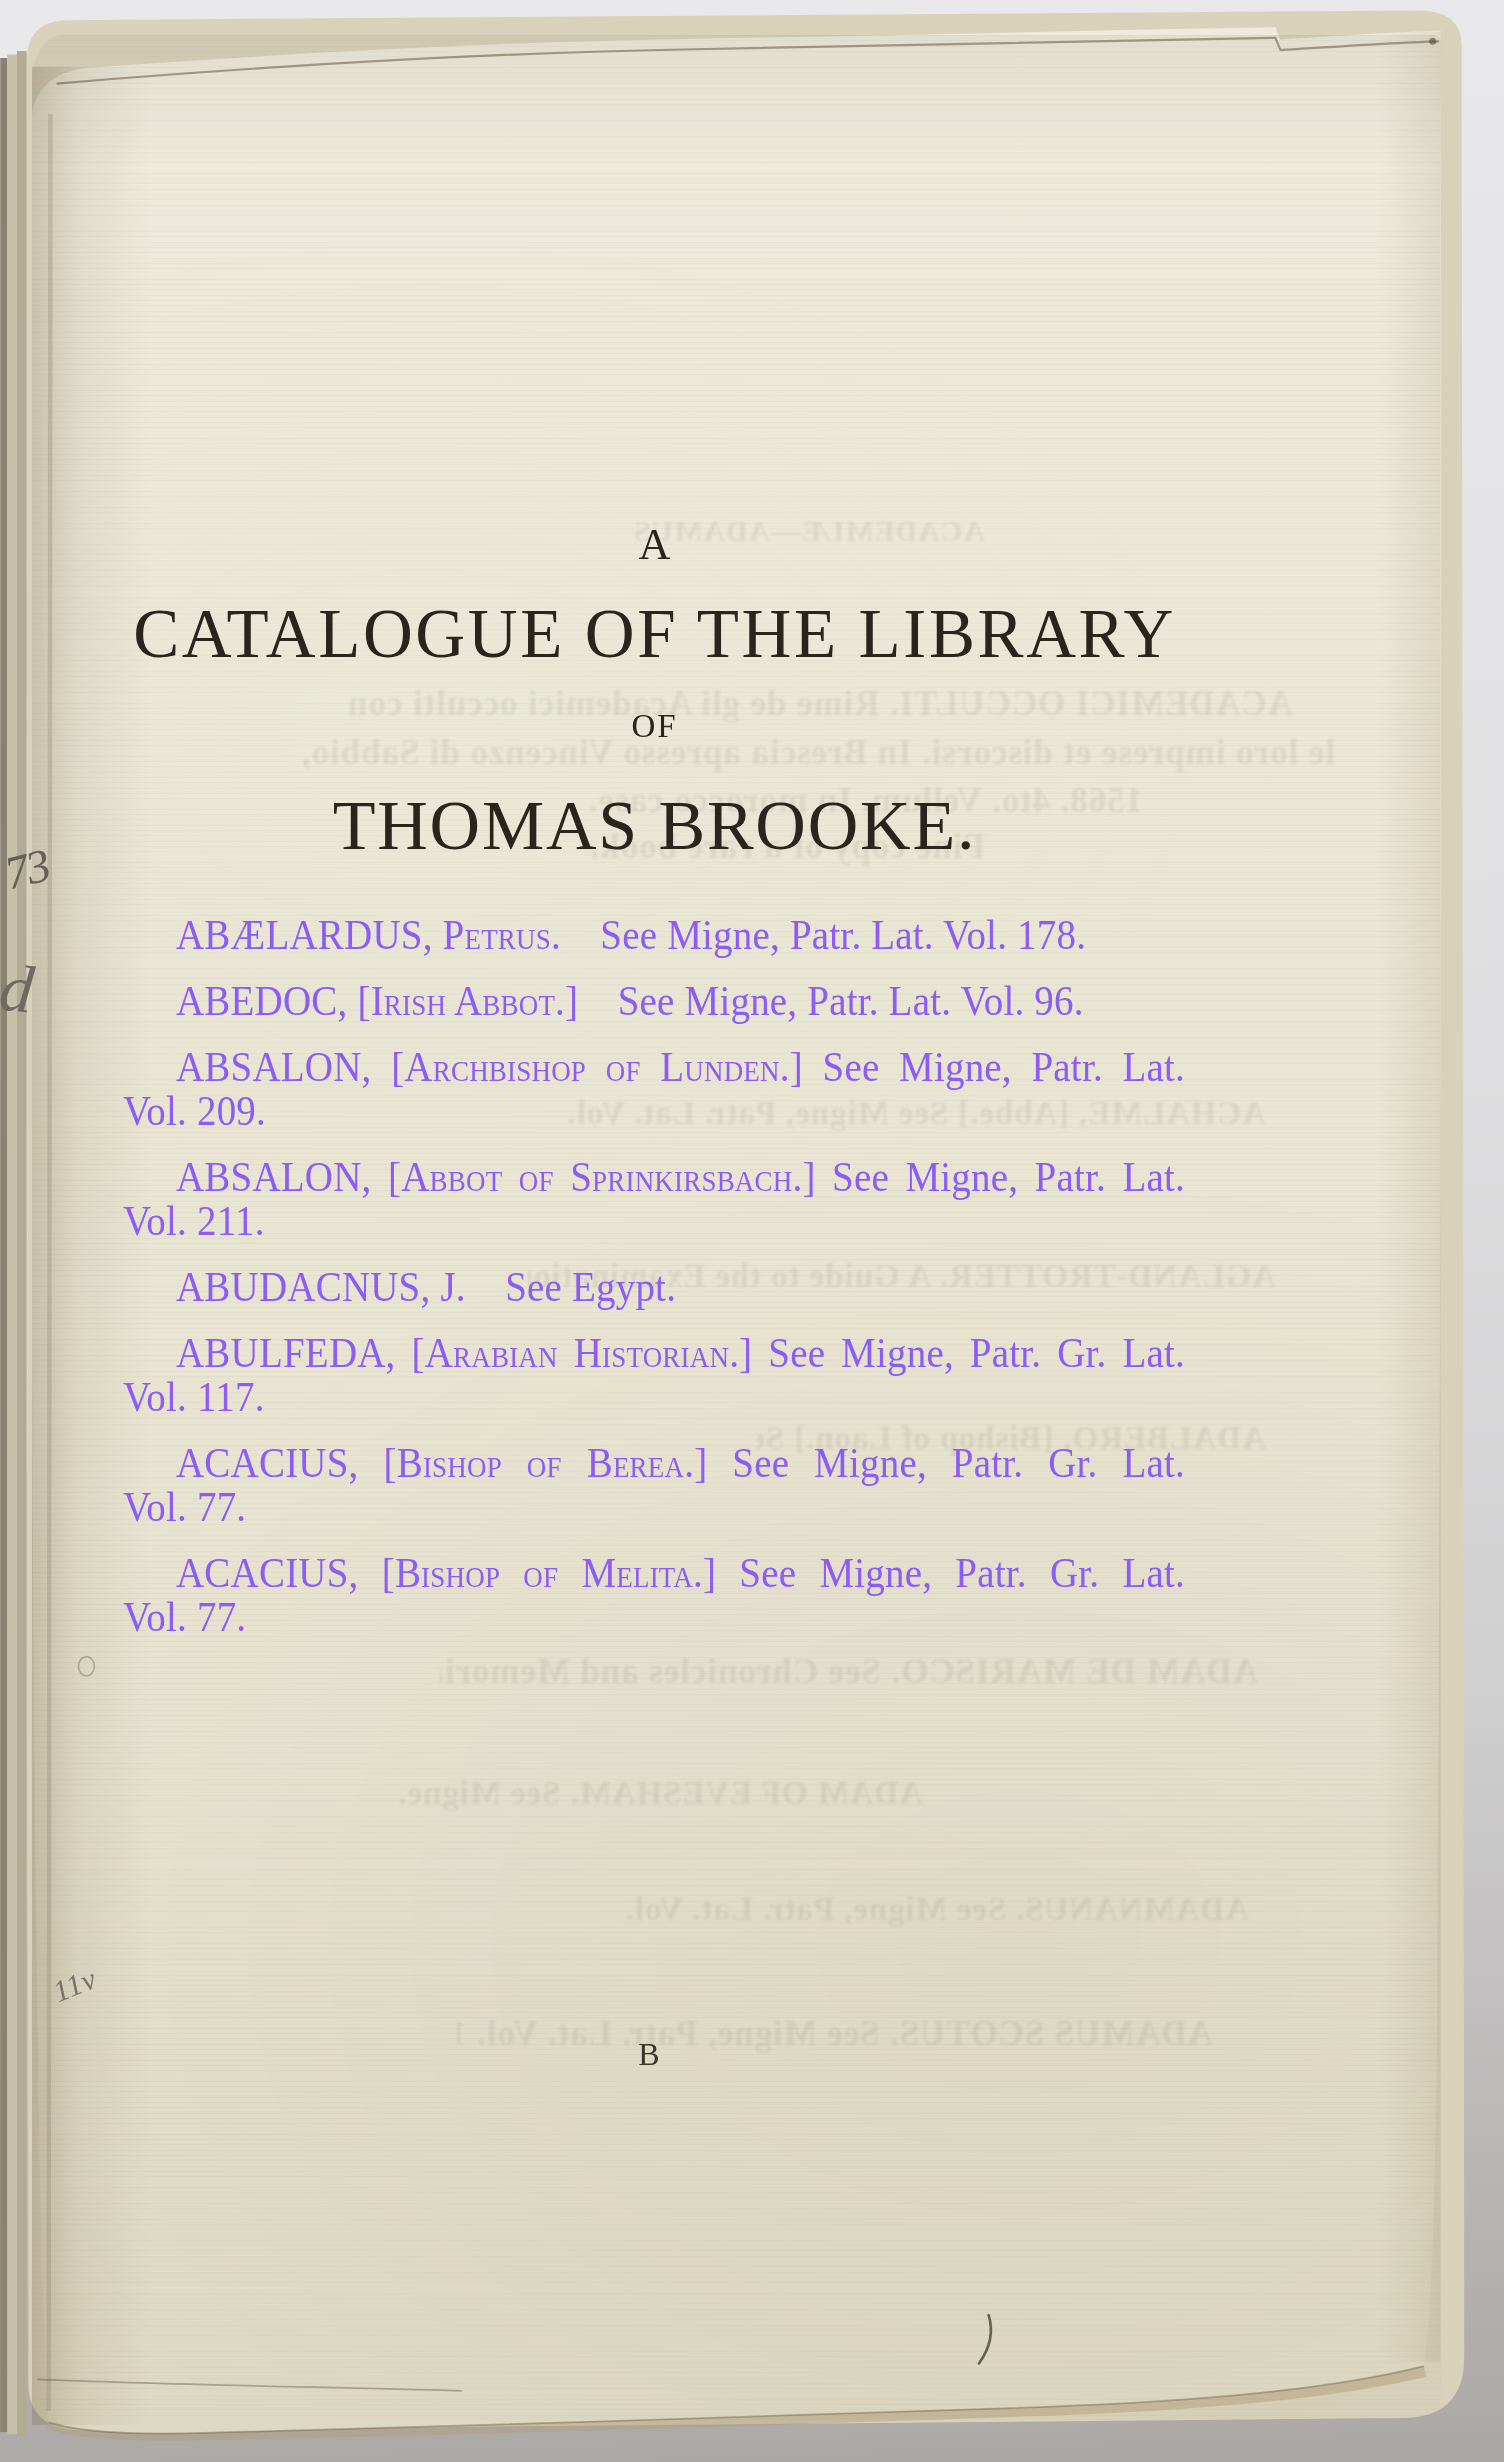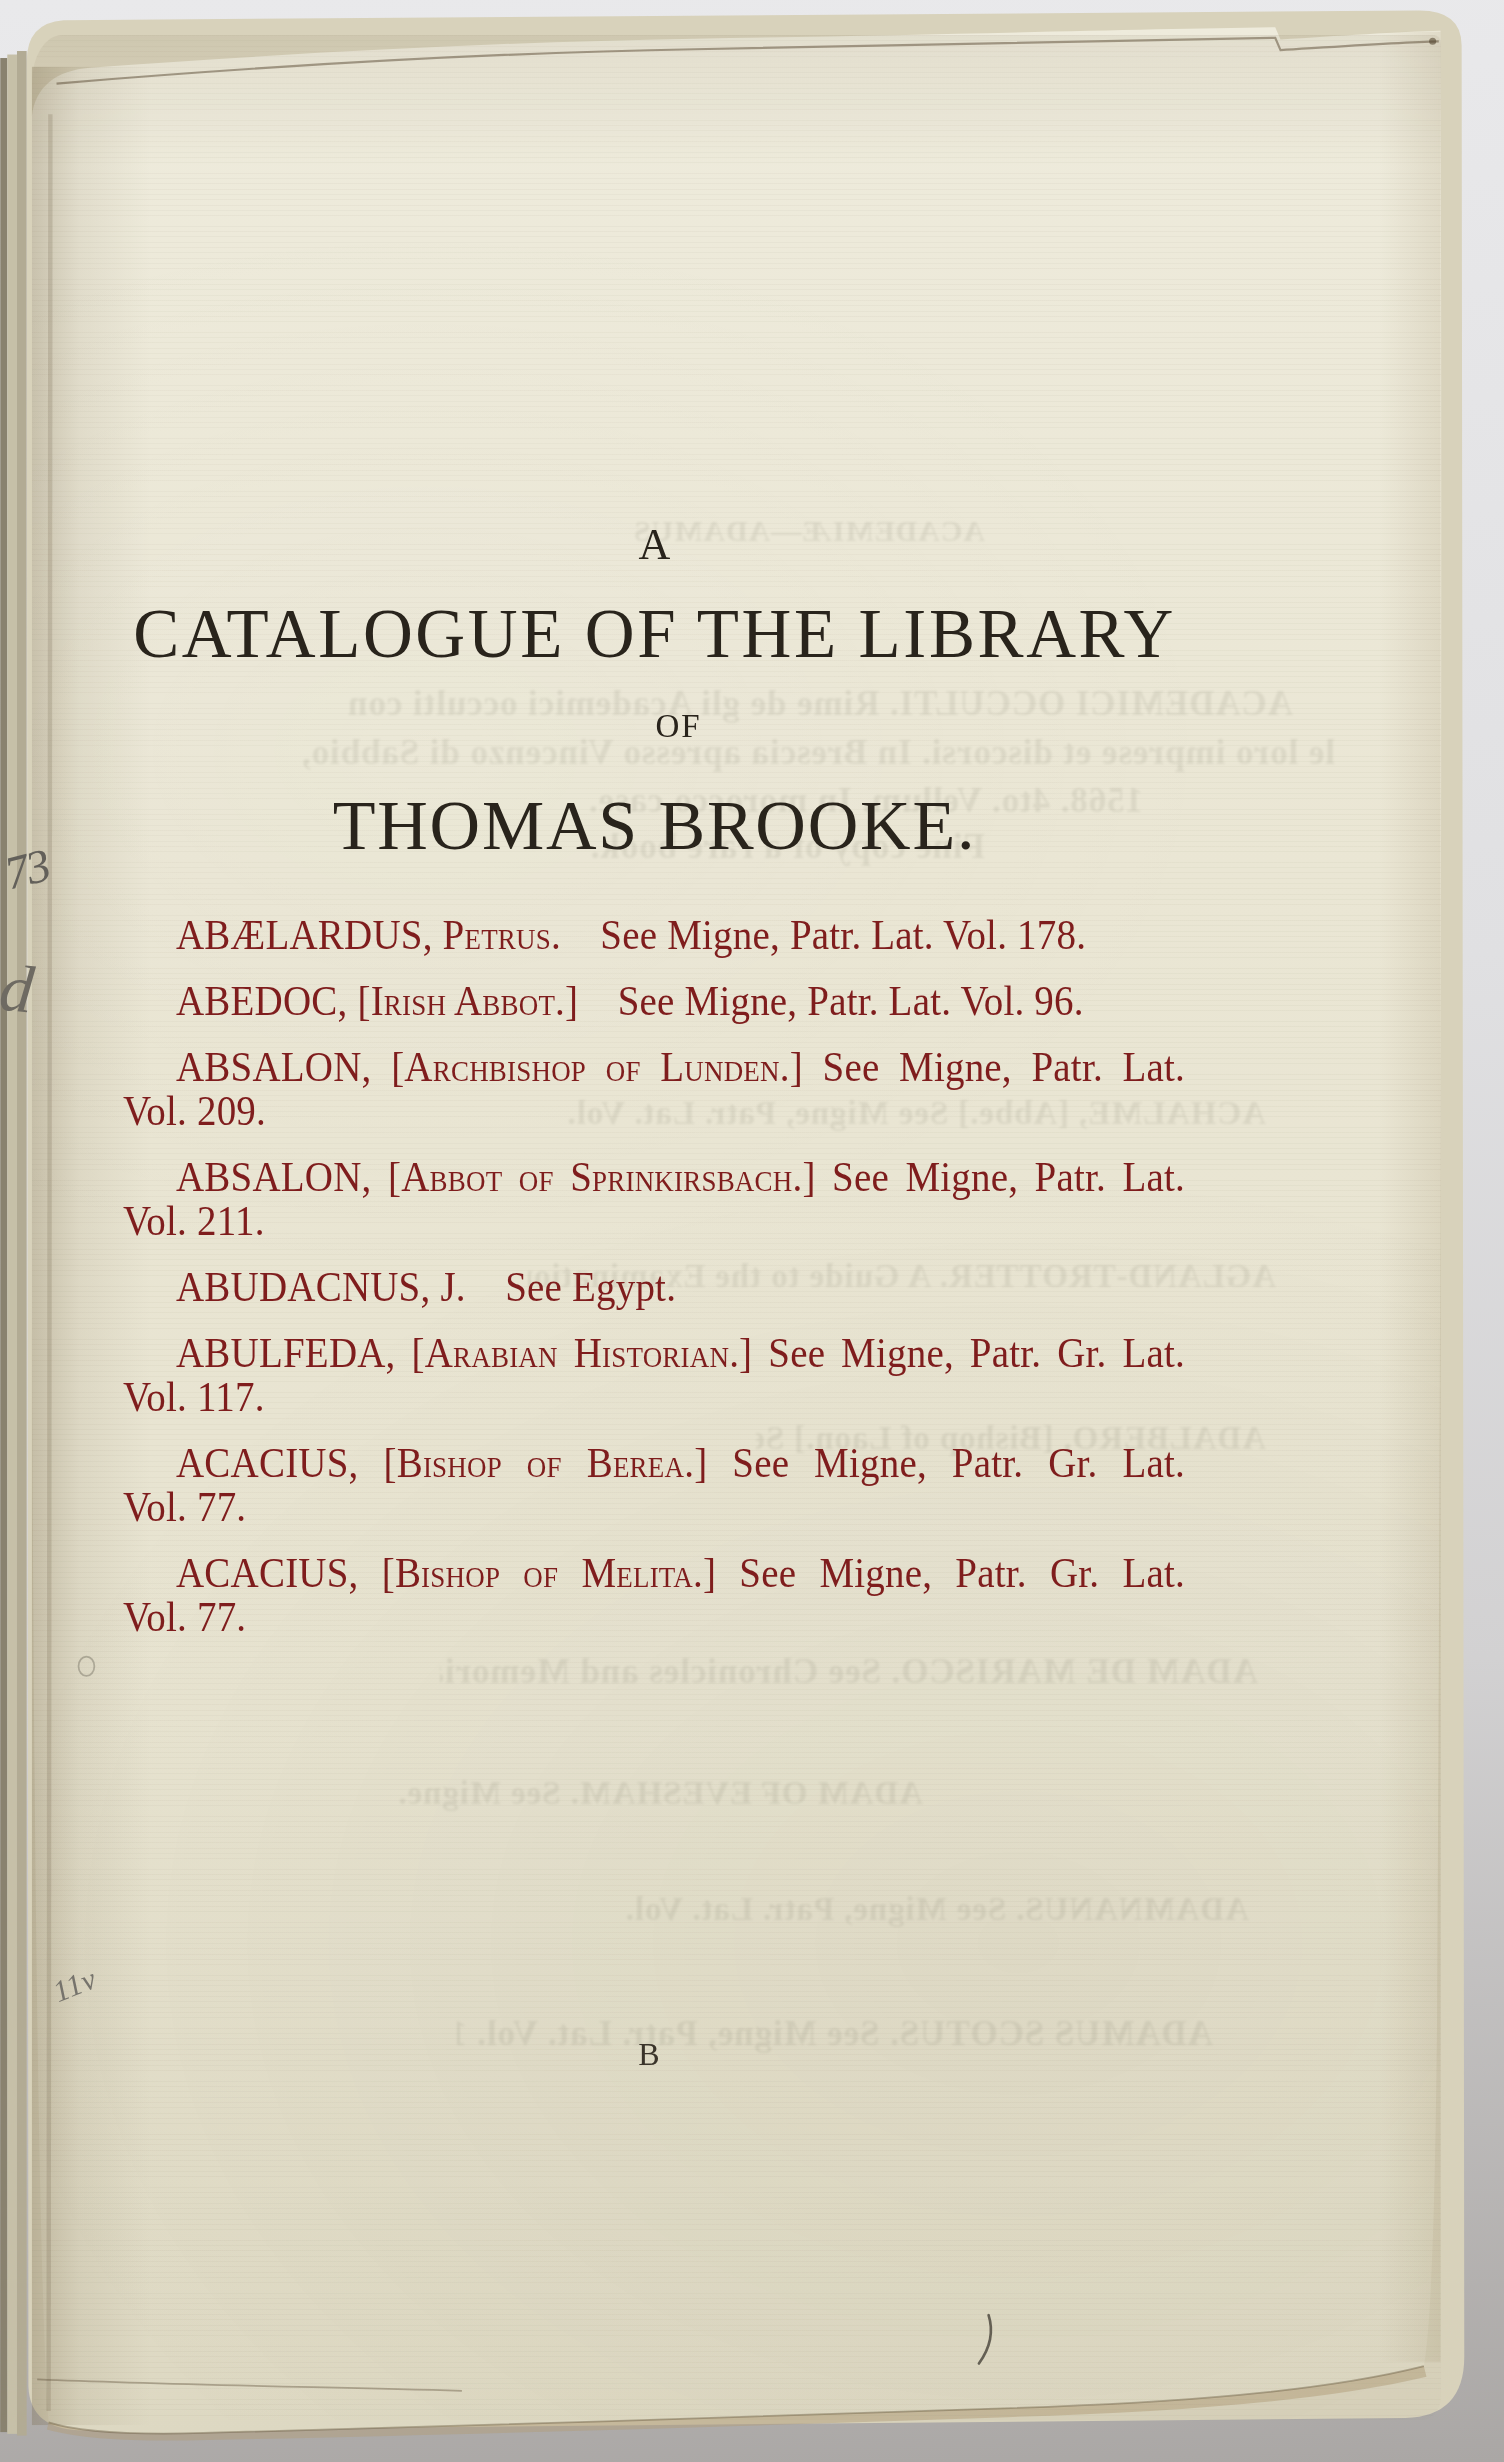--- a/index.html
+++ b/index.html
@@ -24,25 +24,25 @@
   .bleed-layer{z-index:3;pointer-events:none;}
   .bleed-line{
     position:absolute;overflow:hidden;white-space:nowrap;
     transform:scaleX(-1);color:#6f6e5c;opacity:0.12;filter:blur(1.2px);
     letter-spacing:0.9px;font-weight:bold;
   }
   .ink{z-index:4;}
   .tline{position:absolute;left:0;width:1309px;text-align:center;white-space:nowrap;color:#29241c;line-height:1;}
   .t-a{top:523px;font-size:44px;}
   .t-main{top:600px;font-size:69px;letter-spacing:2.6px;text-align:center;}
-  .t-of{top:710px;font-size:33px;letter-spacing:1.8px;margin-left:24px;}
+  .t-of{top:710px;font-size:33px;letter-spacing:1.8px;}
   .t-name{top:791px;font-size:70px;letter-spacing:1.8px;}
   .entries{
     position:absolute;left:123px;top:913px;width:1062px;z-index:4;
-    font-size:39px;line-height:44px;color:#7f1d1d;letter-spacing:0.2px;
+    font-size:39px;line-height:44px;color:#8b5cf6;letter-spacing:0.2px;
   }
   .entry{margin:0 0 22px 0;}
   .eline{transform:scaleY(1.07);transform-origin:50% 50%;white-space:nowrap;}
   .eline.j{text-align:justify;text-align-last:justify;white-space:normal;}
   .eline.ind{text-indent:53px;}
   .seg.sc{font-variant:small-caps;}
   .seg.it{font-style:italic;}
   .sig{
     position:absolute;left:0;top:2038px;width:1298px;text-align:center;
     font-size:32px;line-height:1;color:#3a342a;z-index:4;

